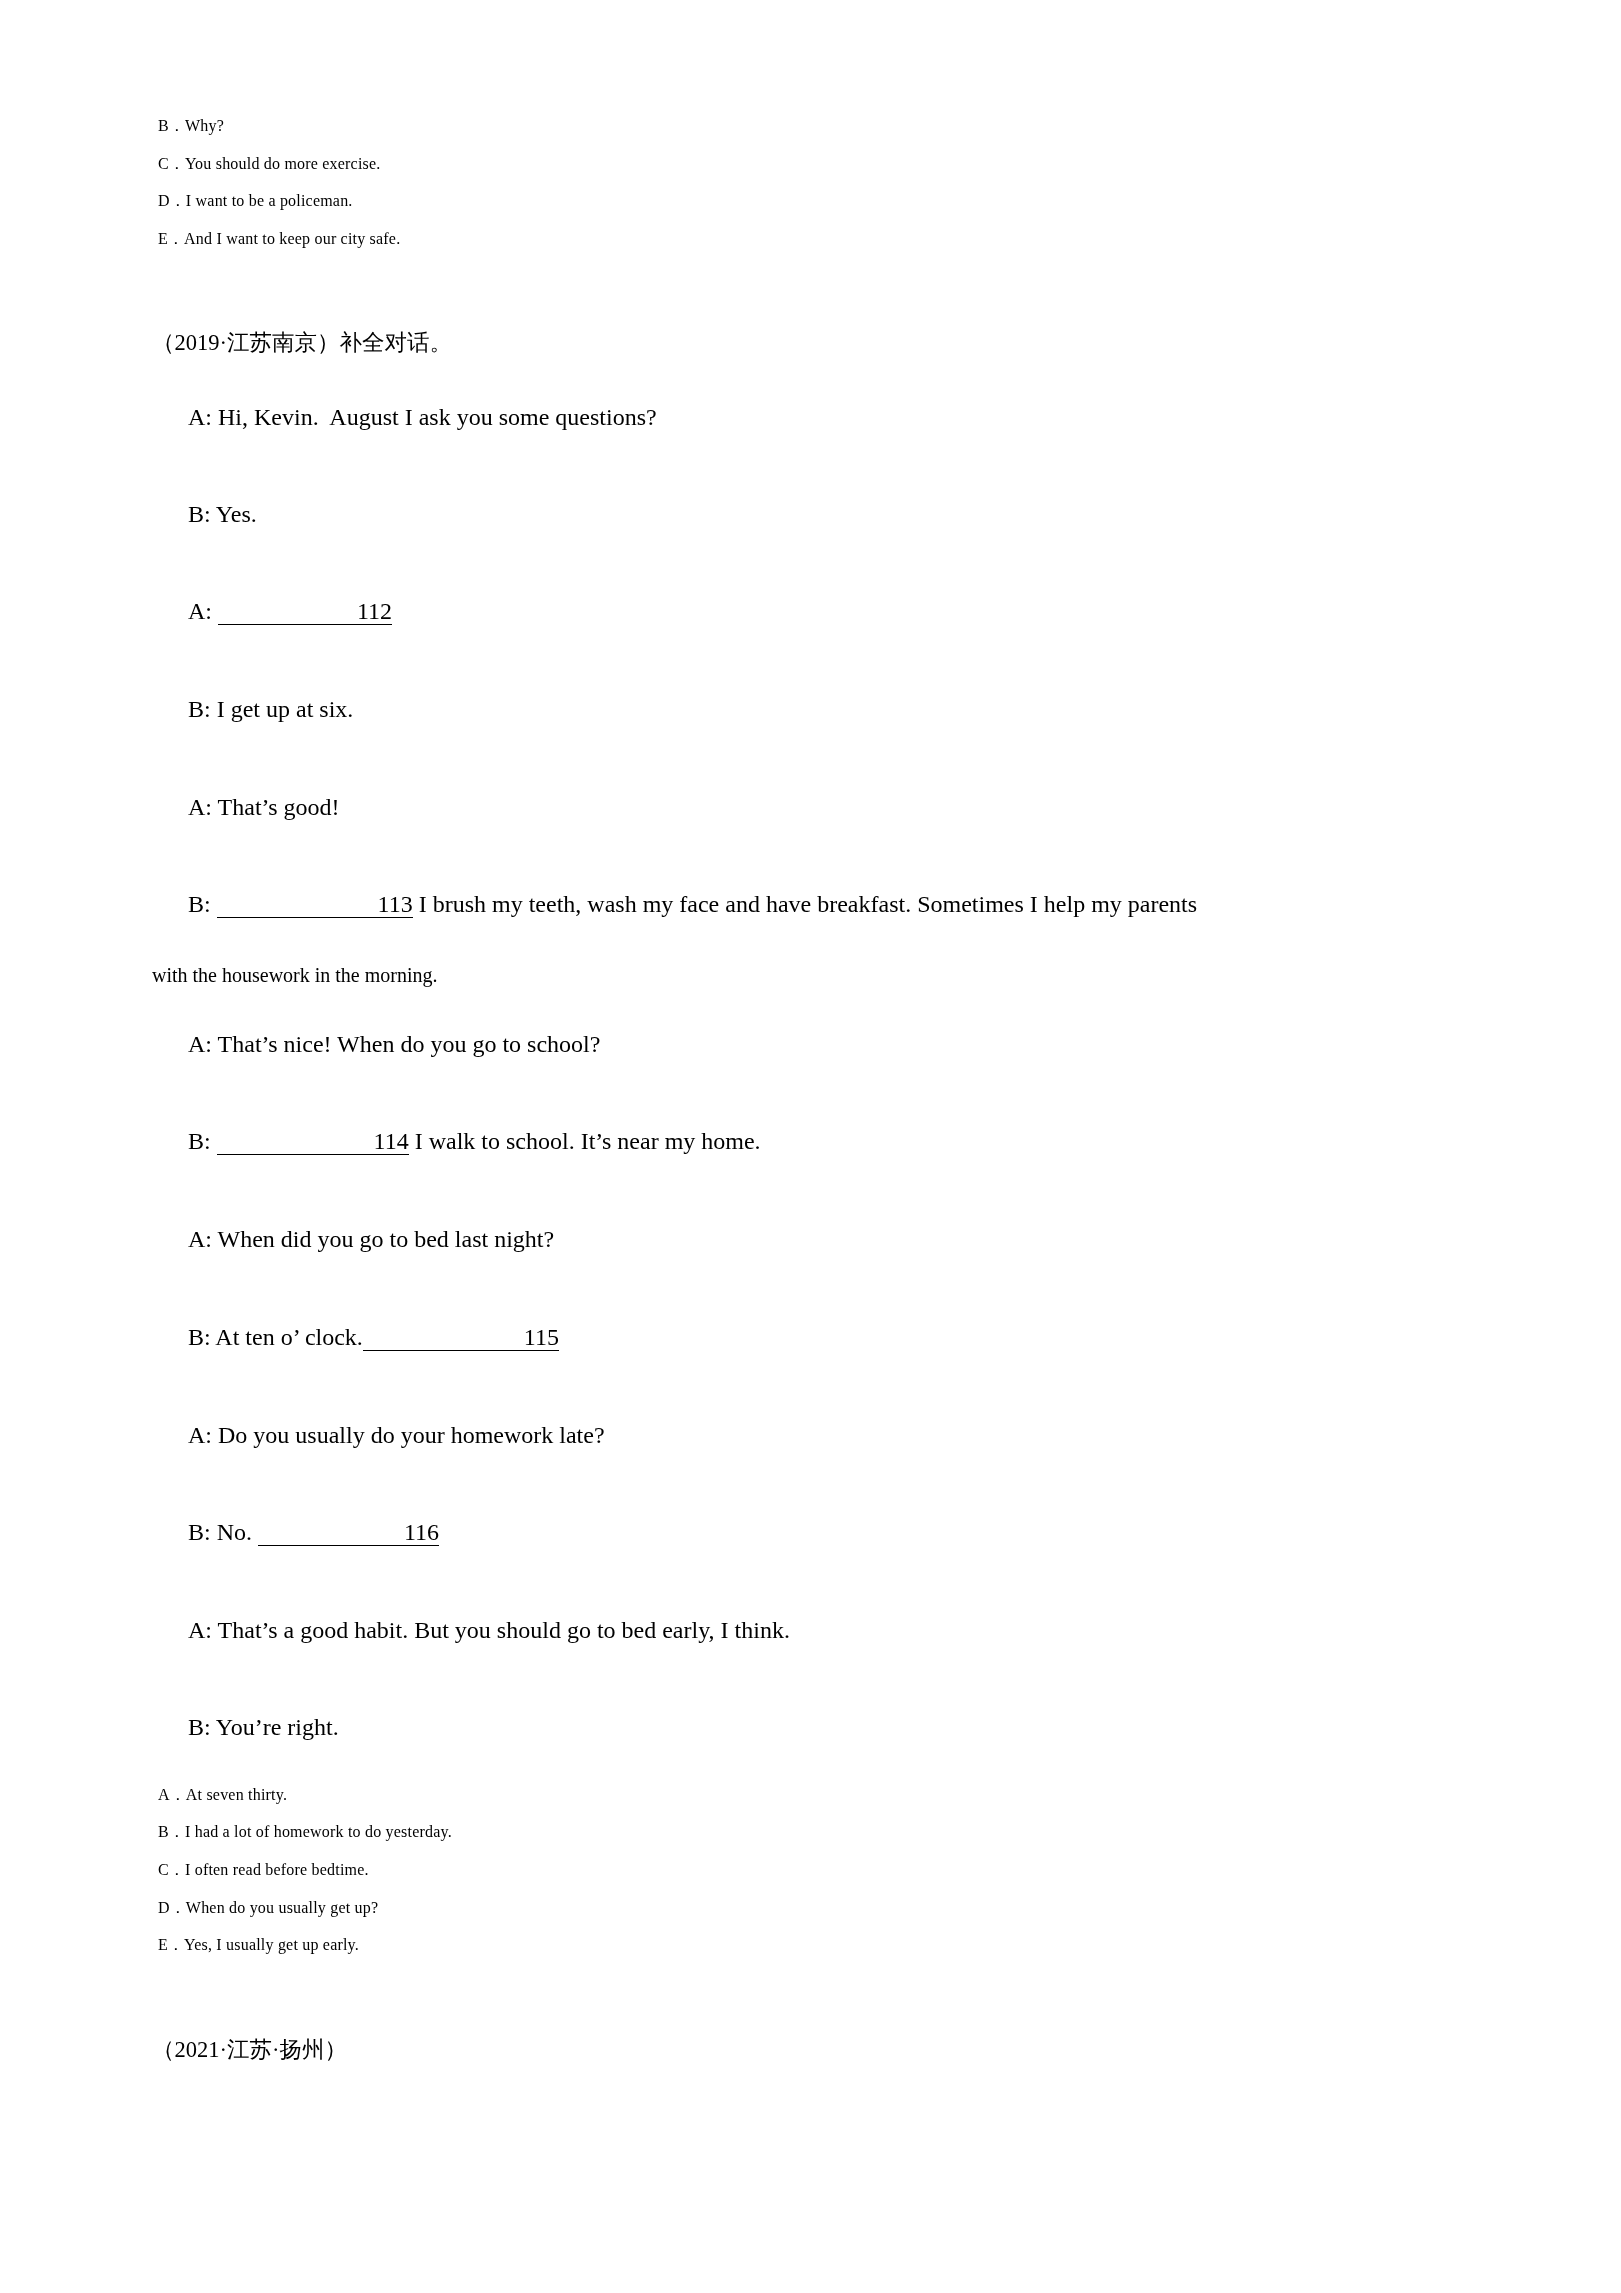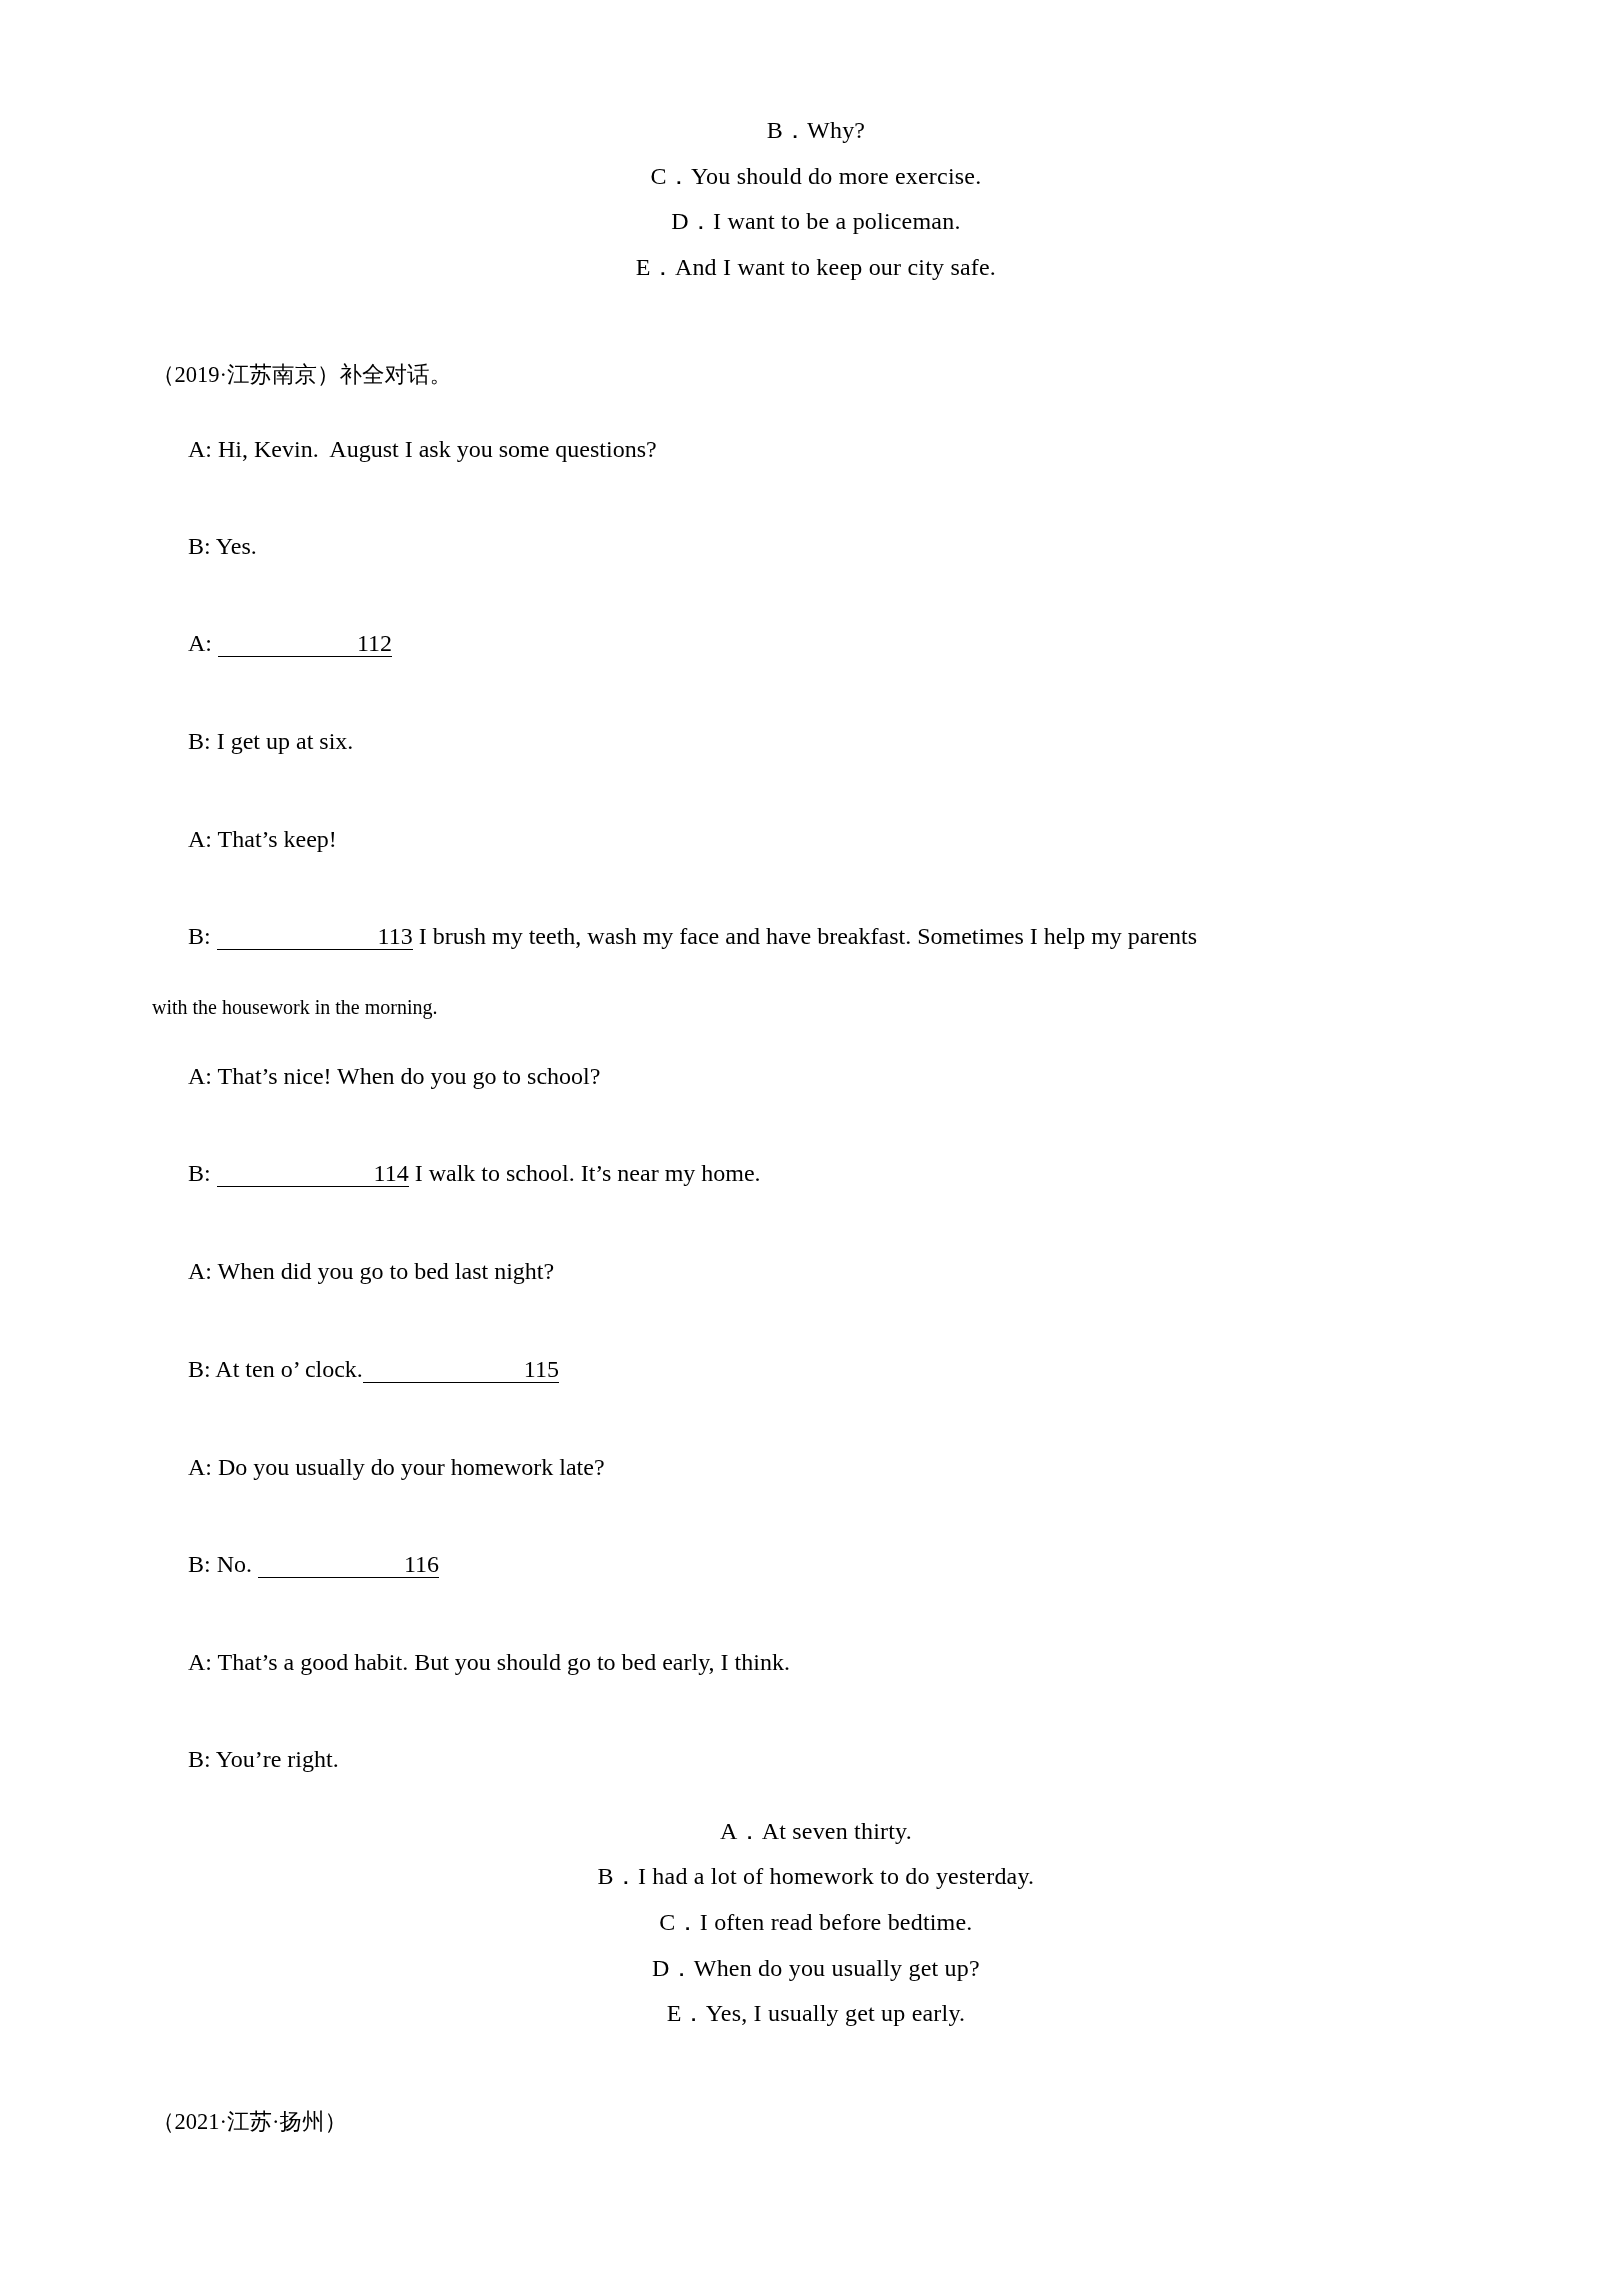--- a/index.html
+++ b/index.html
@@ -16,26 +16,25 @@
     overflow: hidden;
   }
   .page {
     position: relative;
     width: 1621px;
     height: 2294px;
     box-sizing: border-box;
     padding: 118px 147px 0 152px;
   }
   .line {
-    font-size: 24px;
+    font-size: 16px;
     line-height: 1.0;
     margin: 0 0 21.6px 0;
     white-space: pre-wrap;
     letter-spacing: 0.2px;
-    text-align: center;
   }
   .opt {
     margin-bottom: 21.6px;
     padding-left: 5.9px;
   }
   .gap-lg { height: 59px; }
 
   .dialog-line {
     font-size: 24px;
     line-height: 1.05;
@@ -103,21 +102,21 @@
 
     <div class="dialog-line">
       <span>A:</span><span> </span><span class="blank b-112">112</span>
     </div>
 
     <div class="dialog-line">
       <span>B:</span><span> I get up at six.</span>
     </div>
 
     <div class="dialog-line">
-      <span>A:</span><span> That’s keep!</span>
+      <span>A:</span><span> That’s good!</span>
     </div>
 
     <div class="dialog-line">
       <span>B:</span><span> </span><span class="blank b-113">113</span><span> I brush my teeth, wash my face and have breakfast. Sometimes I help my parents</span>
     </div>
 
     <div class="cont">
       <span>with the housework in the morning.</span>
     </div>
 

